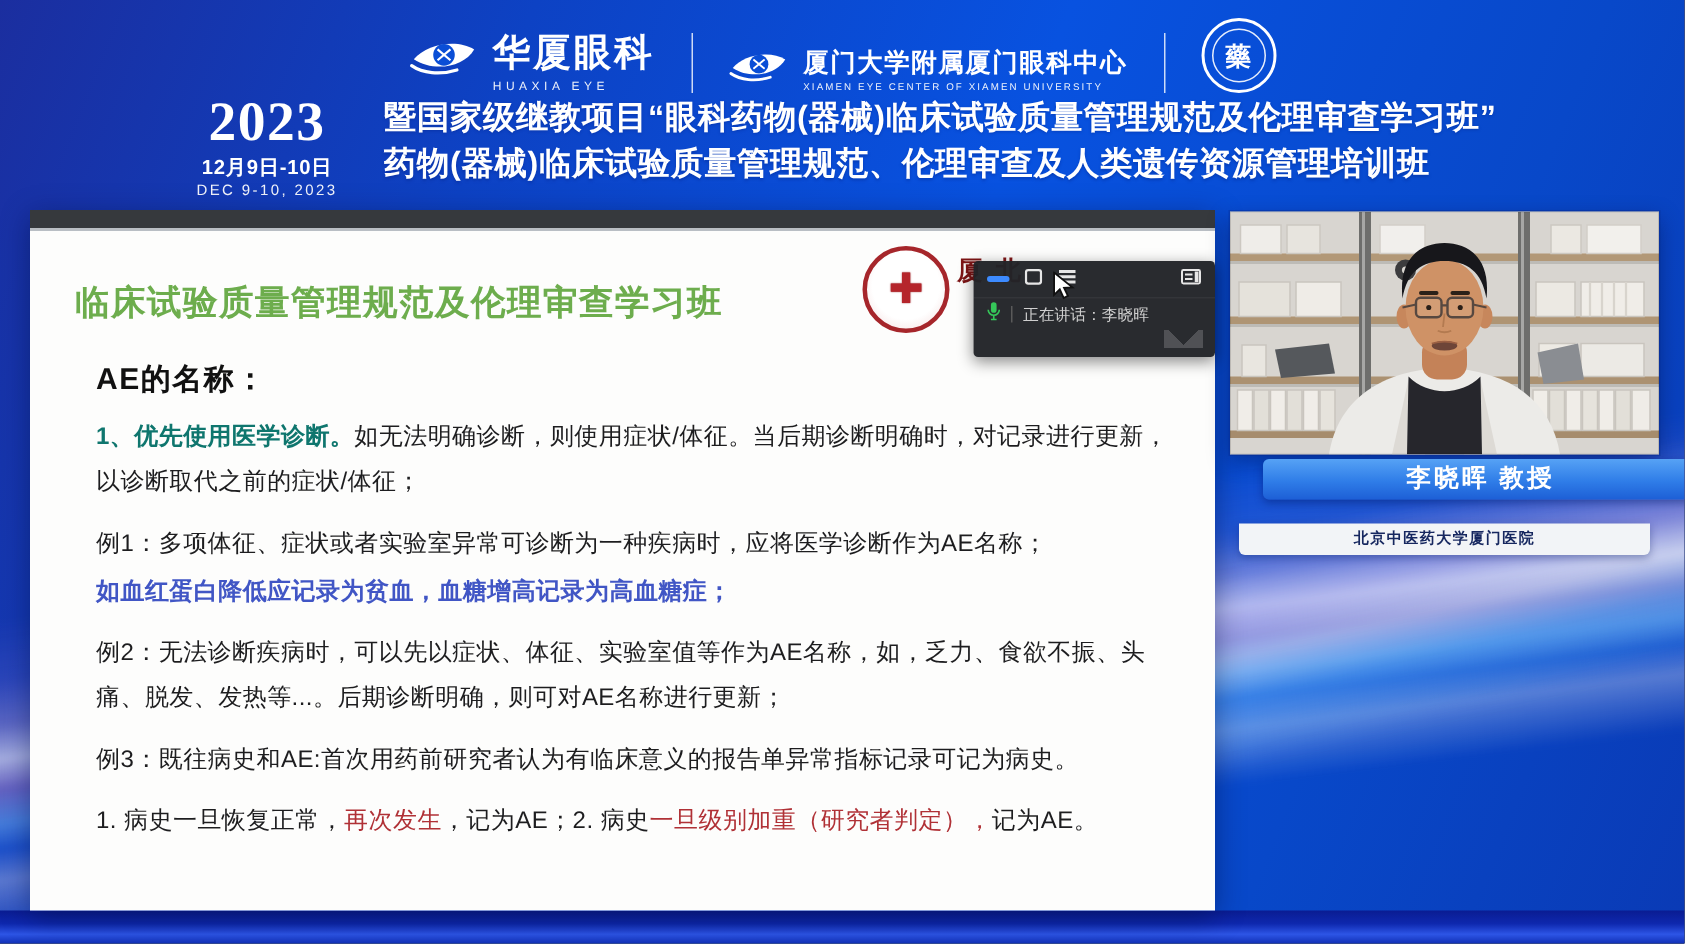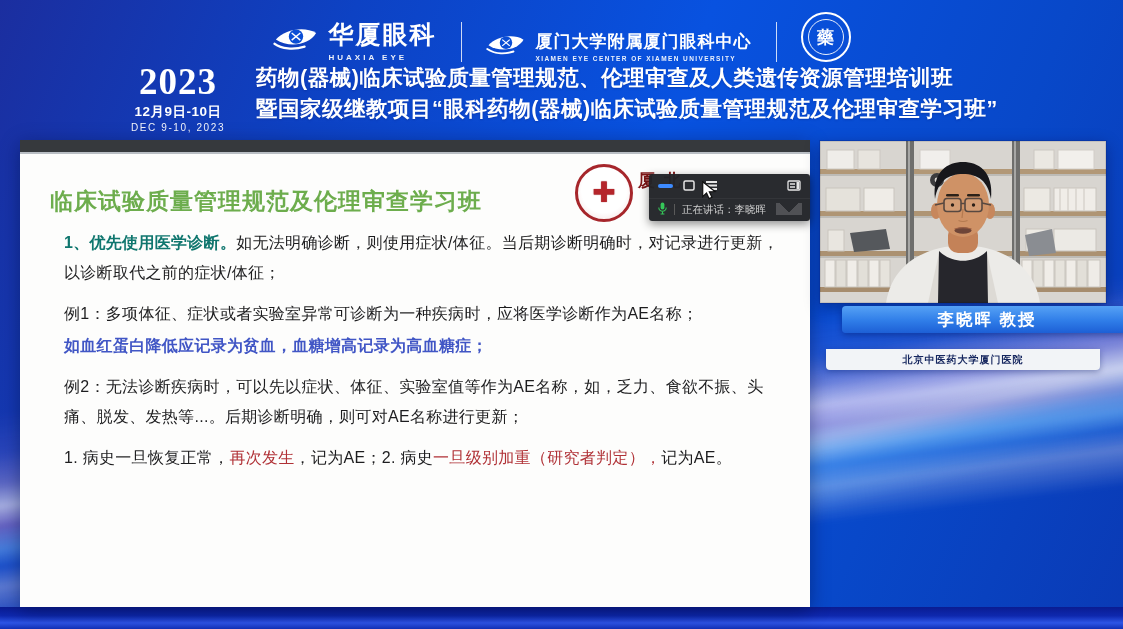--- a/index.html
+++ b/index.html
@@ -15,21 +15,21 @@
   .streaks2{position:absolute;left:520px;right:-120px;top:330px;height:190px;transform:rotate(-13deg);
     filter:blur(3px);pointer-events:none;
     background:linear-gradient(180deg,rgba(255,255,255,0) 10%,rgba(230,200,255,.28) 35%,
       rgba(255,255,255,.42) 50%,rgba(120,200,255,.35) 64%,rgba(255,255,255,0) 88%);}
   .footer-strip{position:absolute;left:0;right:0;bottom:0;height:22px;
     background:linear-gradient(180deg,#0a1c92 0%,#0e28ae 40%,#2d55e6 72%,#1130b6 100%);}
   
   .logo-row{position:absolute;top:10px;left:0;right:0;height:52px;display:flex;justify-content:center;align-items:flex-end;gap:24px;color:#fff;}
   .logo{display:flex;align-items:center;gap:10px;}
   .logo-name{font-weight:bold;letter-spacing:2px;}
-  .logo-sub{display:block;font-weight:bold;letter-spacing:3px;opacity:.92;}
+  .logo-sub{display:block;font-weight:normal;letter-spacing:3px;opacity:.92;}
   .logo1 .logo-name{font-size:25px;}
   .logo1 .logo-sub{font-size:8px;margin-top:2px;}
   .logo2 .logo-name{font-size:17px;letter-spacing:1px;}
   .logo2 .logo-sub{font-size:6.5px;letter-spacing:1.4px;margin-top:2px;}
   .v-div{width:1px;height:40px;background:rgba(255,255,255,.8);}
   .seal-circle{width:46px;height:46px;border:2px solid #fff;border-radius:50%;display:flex;align-items:center;justify-content:center;}
   .seal-inner{width:34px;height:34px;border:1px solid rgba(255,255,255,.9);border-radius:50%;display:flex;align-items:center;justify-content:center;
     font-size:17px;color:#fff;font-weight:bold;font-family:"Liberation Serif","DejaVu Serif",serif;}
   .title-row{position:absolute;top:63px;left:118px;display:flex;gap:18px;color:#fff;}
   .date-block{width:120px;text-align:center;line-height:1;}
@@ -46,21 +46,21 @@
     background:radial-gradient(circle at 50% 45%, #ffffff 58%, #f3d9d9 100%);display:flex;align-items:center;justify-content:center;}
   .hospital-seal .cross{color:#b5252b;font-size:28px;line-height:1;text-shadow:0 0 1px #8c1318;}
   .seal-side-text{position:absolute;left:618px;top:14px;width:180px;color:#7e1516;font-weight:bold;font-size:17px;line-height:26px;letter-spacing:2px;}
   .slide-heading{margin:22px 0 0 14px;font-size:20px;font-weight:bold;color:#111;letter-spacing:1px;}
   .slide-p{margin:11px 0 0 14px;width:726px;font-size:16px;line-height:30px;color:#1d1d1f;letter-spacing:.3px;}
   .slide-p.tight{margin-top:2px;font-weight:bold;}
   .txt-blue{color:#4156c5;}
   .txt-blue-bold{color:#0f766e;font-weight:bold;}
   .txt-red{color:#b03136;}
   
-  .float-toolbar{position:absolute;left:649px;top:174px;width:161px;height:47px;background:rgba(34,36,40,.97);
+  .float-toolbar{position:absolute;left:649px;top:174px;width:161px;height:64px;background:rgba(34,36,40,.97);
     border-radius:3px;box-shadow:0 3px 10px rgba(0,0,0,.45);z-index:30;color:#ccc;}
   .tb-row1{display:flex;align-items:center;gap:10px;height:24px;padding:0 9px;}
   .tb-min{width:15px;height:4px;border-radius:2px;background:#3d8bff;}
   .tb-spacer{flex:1;}
   .tb-row2{display:flex;align-items:center;gap:7px;height:21px;padding:0 9px;border-top:1px solid rgba(255,255,255,.05);}
   .tb-sep{width:1px;height:11px;background:#5a5a5a;}
   .tb-label{font-size:10.5px;color:#cfcfcf;white-space:nowrap;}
   .tb-mark{position:absolute;right:8px;bottom:6px;width:26px;height:12px;opacity:.18;
     background:linear-gradient(45deg,#fff 0 40%,transparent 40%),linear-gradient(-45deg,#fff 0 40%,transparent 40%);}
   
@@ -122,43 +122,45 @@
       </div>
     </div>
 
     <div class="title-row">
       <div class="date-block">
         <div class="date-year">2023</div>
         <div class="date-cn">12月9日-10日</div>
         <div class="date-en">DEC 9-10, 2023</div>
       </div>
       <div class="event-titles">
+        <div>暨国家级继教项目“眼科药物(器械)临床试验质量管理规范及伦理审查学习班”</div>
         <div>药物(器械)临床试验质量管理规范、伦理审查及人类遗传资源管理培训班</div>
-        <div>暨国家级继教项目“眼科药物(器械)临床试验质量管理规范及伦理审查学习班”</div>
       </div>
     </div>
   </header>
 
   <section class="slide-window">
     <div class="slide-chrome"></div>
     <div class="slide-body">
       <h1 class="slide-title">临床试验质量管理规范及伦理审查学习班</h1>
       <div class="hospital-seal">
         <span class="cross">✚</span>
       </div>
       <div class="seal-side-text">厦 北</div>
 
+      <h2 class="slide-heading">AE的名称：</h2>
 
       <p class="slide-p"><span class="txt-blue-bold">1、优先使用医学诊断。</span><span>如无法明确诊断，则使用症状/体征。当后期诊断明确时，对记录进行更新，以诊断取代之前的症状/体征；</span></p>
 
       <p class="slide-p">例1：多项体征、症状或者实验室异常可诊断为一种疾病时，应将医学诊断作为AE名称；</p>
       <p class="slide-p tight txt-blue">如血红蛋白降低应记录为贫血，血糖增高记录为高血糖症；</p>
 
       <p class="slide-p">例2：无法诊断疾病时，可以先以症状、体征、实验室值等作为AE名称，如，乏力、食欲不振、头痛、脱发、发热等...。后期诊断明确，则可对AE名称进行更新；</p>
 
+      <p class="slide-p">例3：既往病史和AE:首次用药前研究者认为有临床意义的报告单异常指标记录可记为病史。</p>
 
       <p class="slide-p"><span>1. 病史一旦恢复正常，</span><span class="txt-red">再次发生</span><span>，记为AE；2. 病史</span><span class="txt-red">一旦级别加重（研究者判定），</span><span>记为AE。</span></p>
     </div>
   </section>
 
   <div class="float-toolbar">
     <div class="tb-row1">
       <span class="tb-min"></span>
       <span>
         <svg width="12" height="11" viewBox="0 0 12 11">

